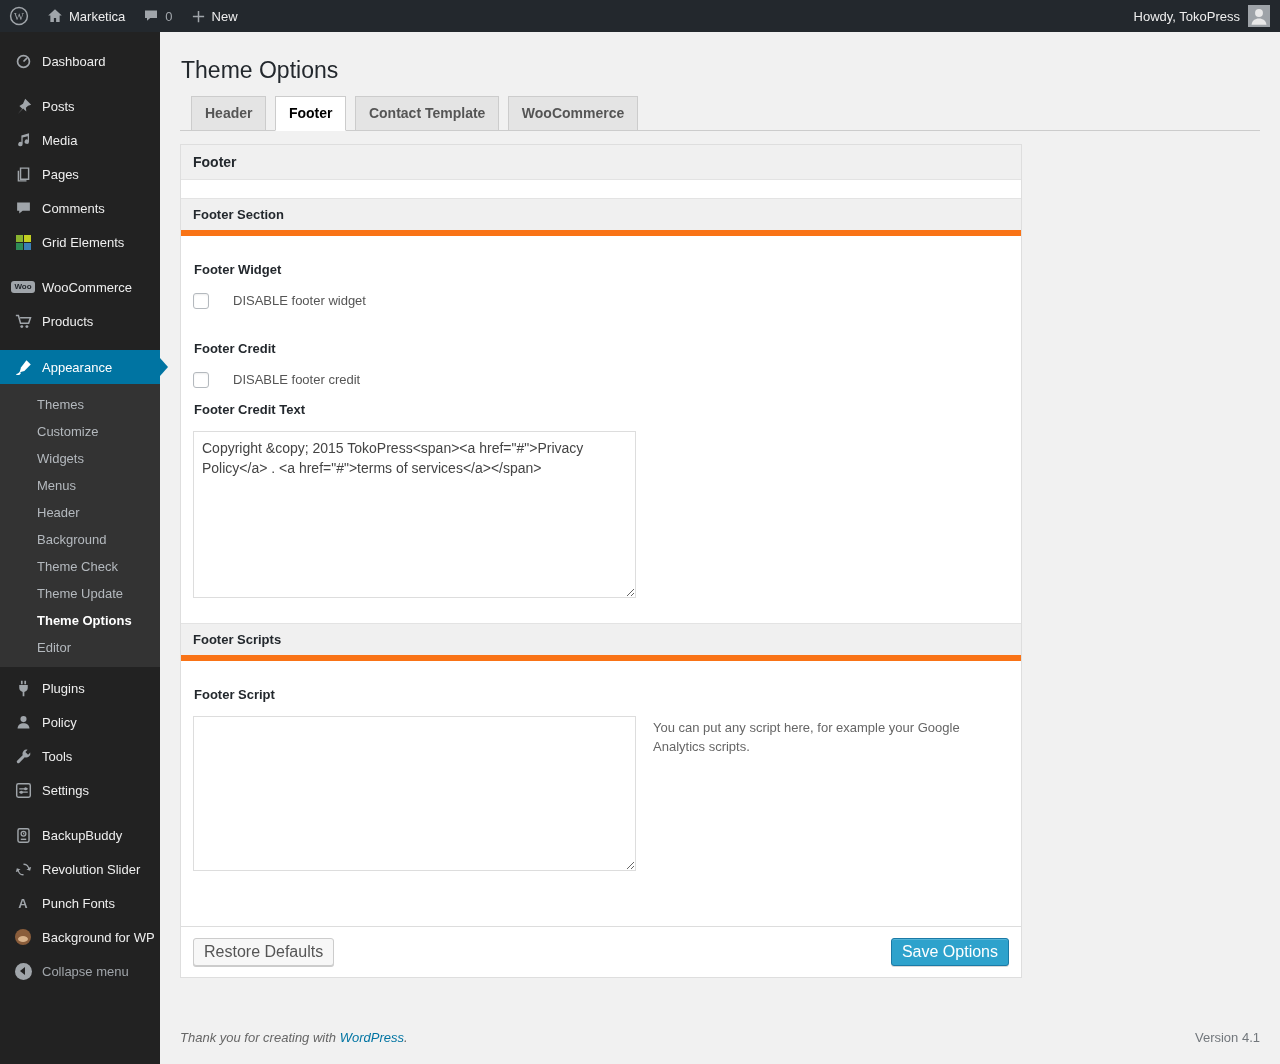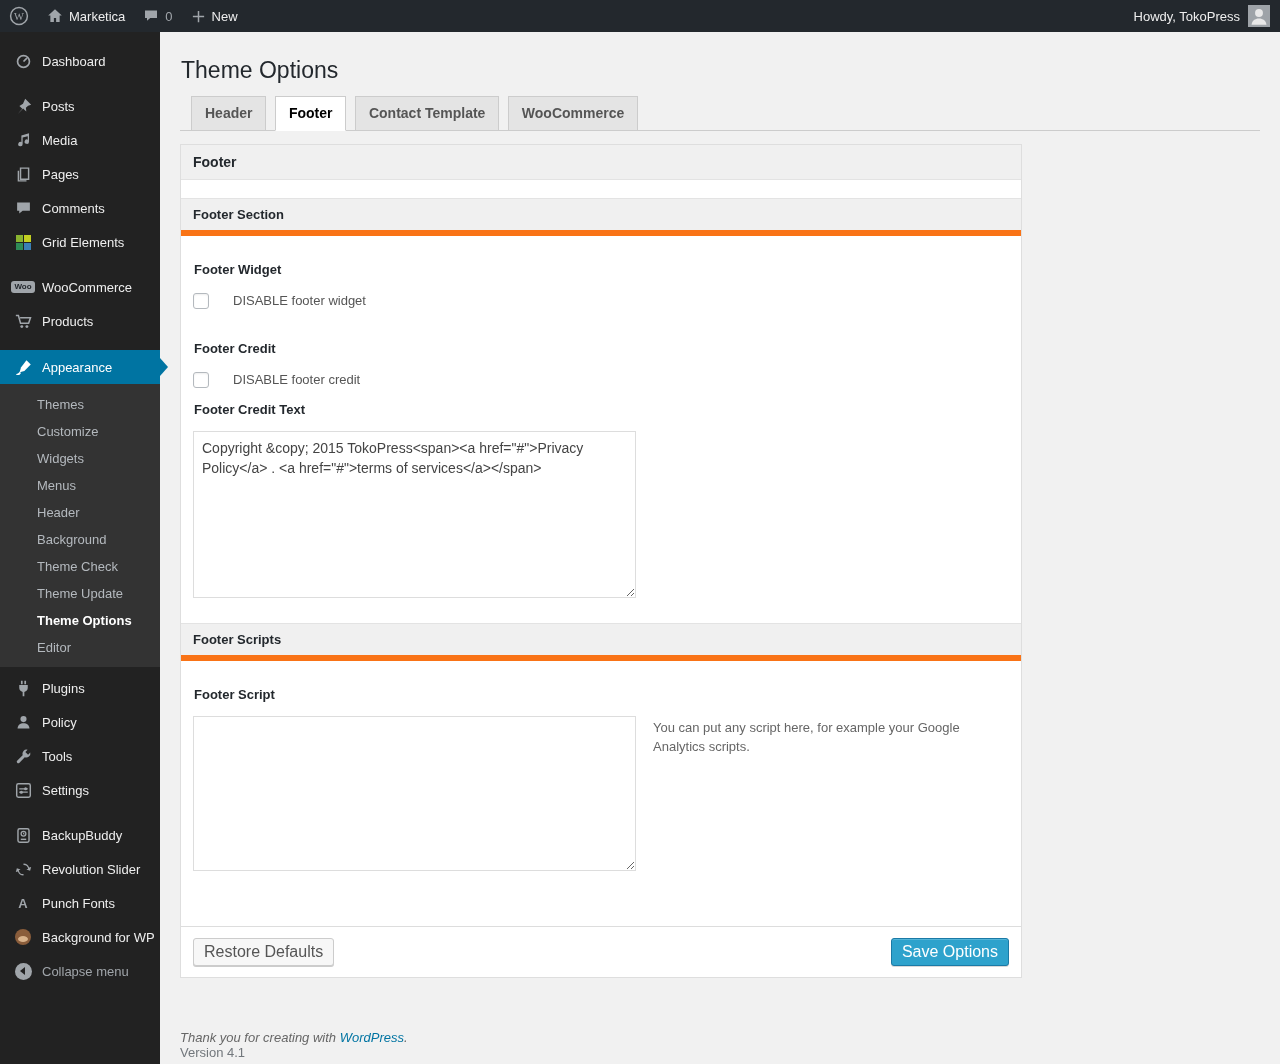--- a/index.html
+++ b/index.html
@@ -55,21 +55,21 @@
   .ta-credit{width:443px;height:167px;}
   .ta-script{width:443px;height:155px;margin-top:0;}
   .scripts-bar{margin-top:25px;}
   .script-row{display:flex;gap:17px;margin-top:14px;padding-bottom:55px;}
   .help-text{font-size:13px;color:#666;width:312px;line-height:1.5;padding-top:2px;}
   .action-bar{border-top:1px solid #ddd;padding:11px 12px;display:flex;justify-content:space-between;align-items:center;background:#fff;}
   .btn{font-family:"Liberation Sans",sans-serif;font-size:16px;height:28px;line-height:26px;padding:0 10px;border-radius:3px;cursor:pointer;box-sizing:border-box;}
   .btn-secondary{background:#f7f7f7;border:1px solid #ccc;color:#555;box-shadow:0 1px 0 #ccc;}
   .btn-primary{background:#2ea2cc;border:1px solid #1b7aa6;color:#fff;box-shadow:inset 0 1px 0 rgba(120,200,230,.5),0 1px 0 rgba(0,0,0,.15);}
 
-  .page-footer{display:flex;justify-content:space-between;align-items:baseline;margin-top:52px;font-size:13px;flex-direction:column;}
+  .page-footer{display:flex;justify-content:space-between;align-items:baseline;margin-top:52px;font-size:13px;}
   .thanks{color:#666;font-style:italic;}
   .thanks a{color:#0074a2;text-decoration:none;cursor:pointer;}
   .version{color:#72777c;}
 </style>
 </head>
 <body>
 
 <div class="adminbar">
   <div class="ab-item">
     <span class="ab-icon">

